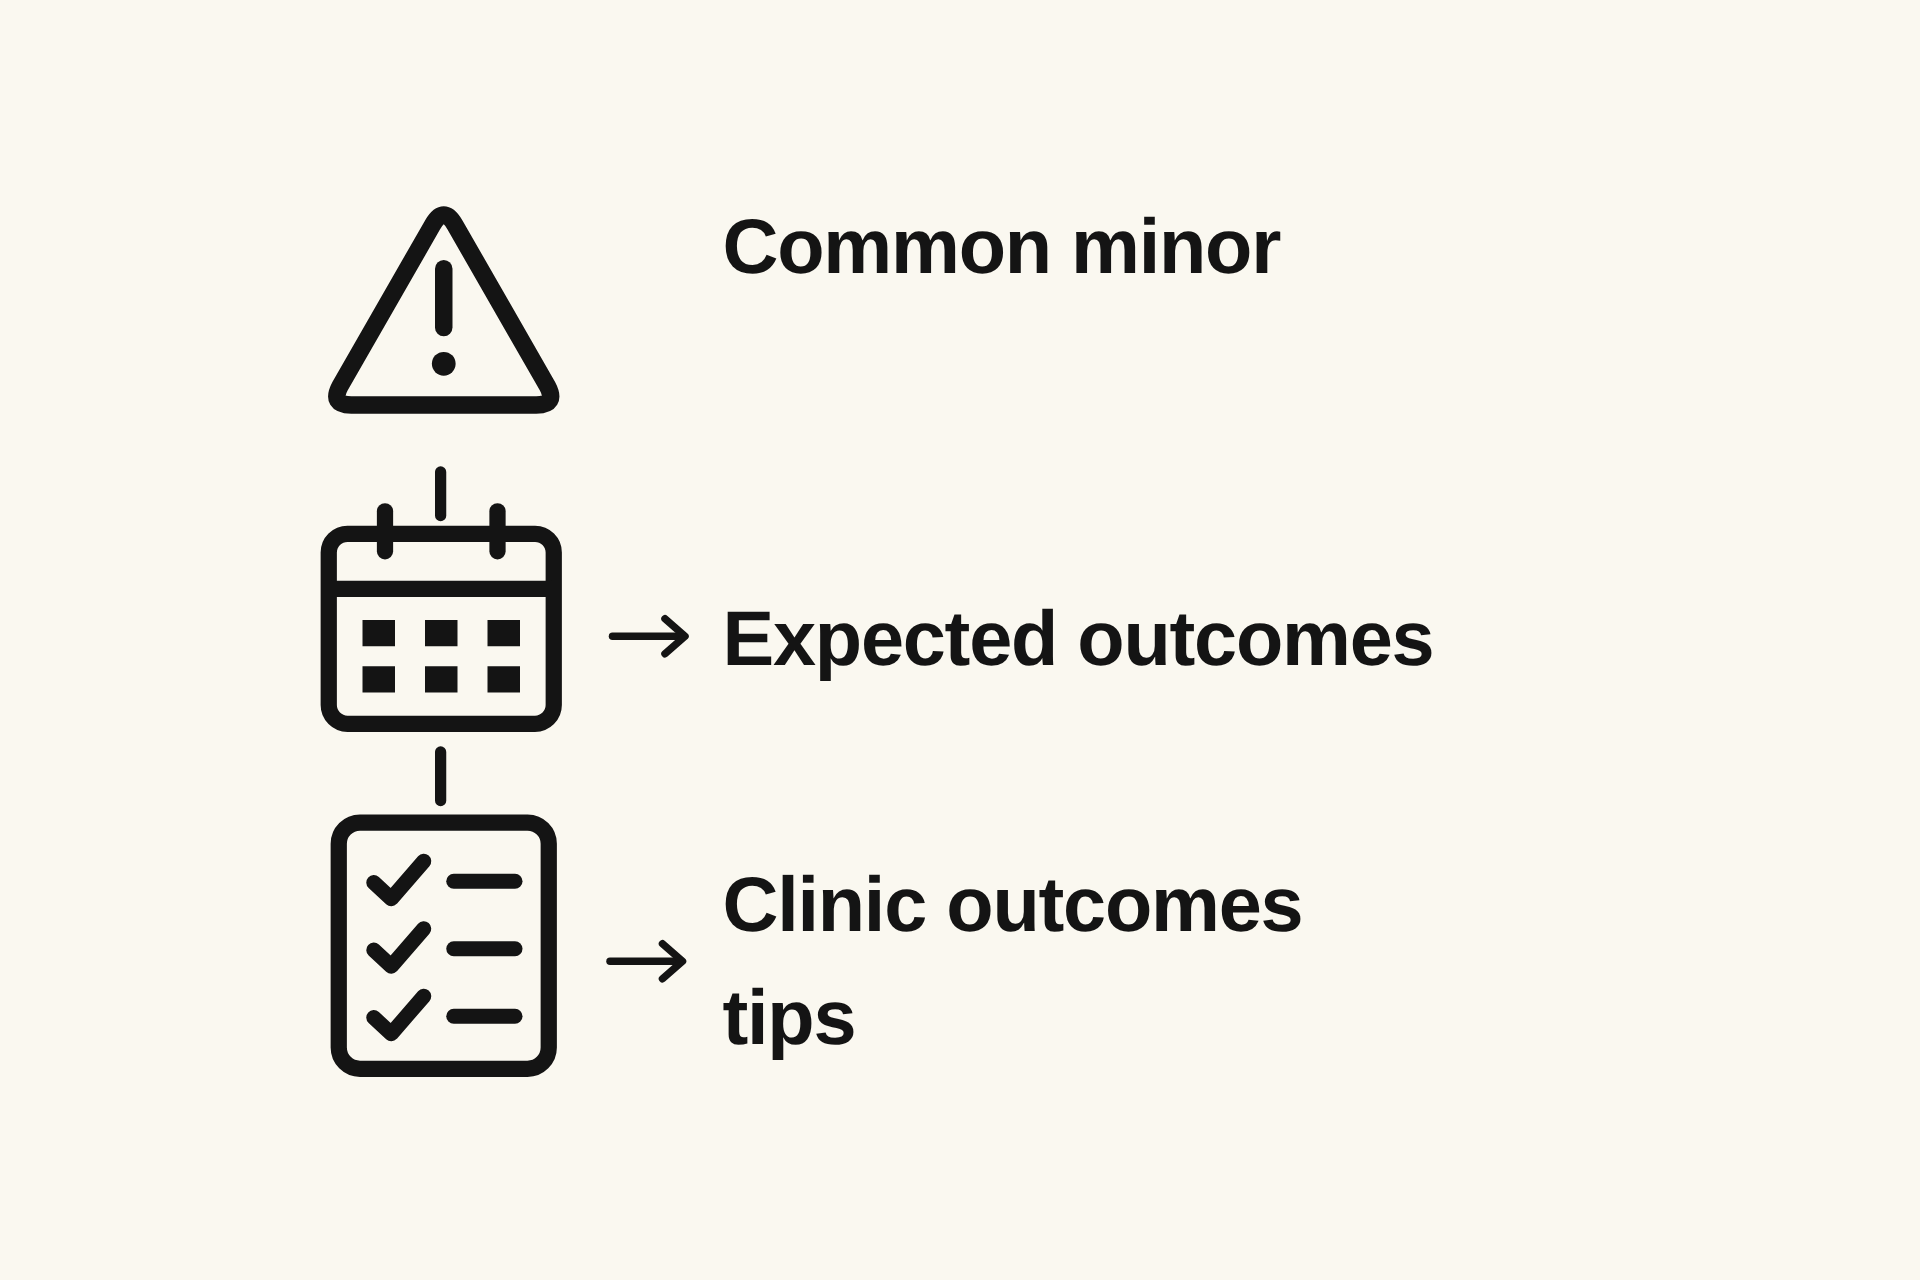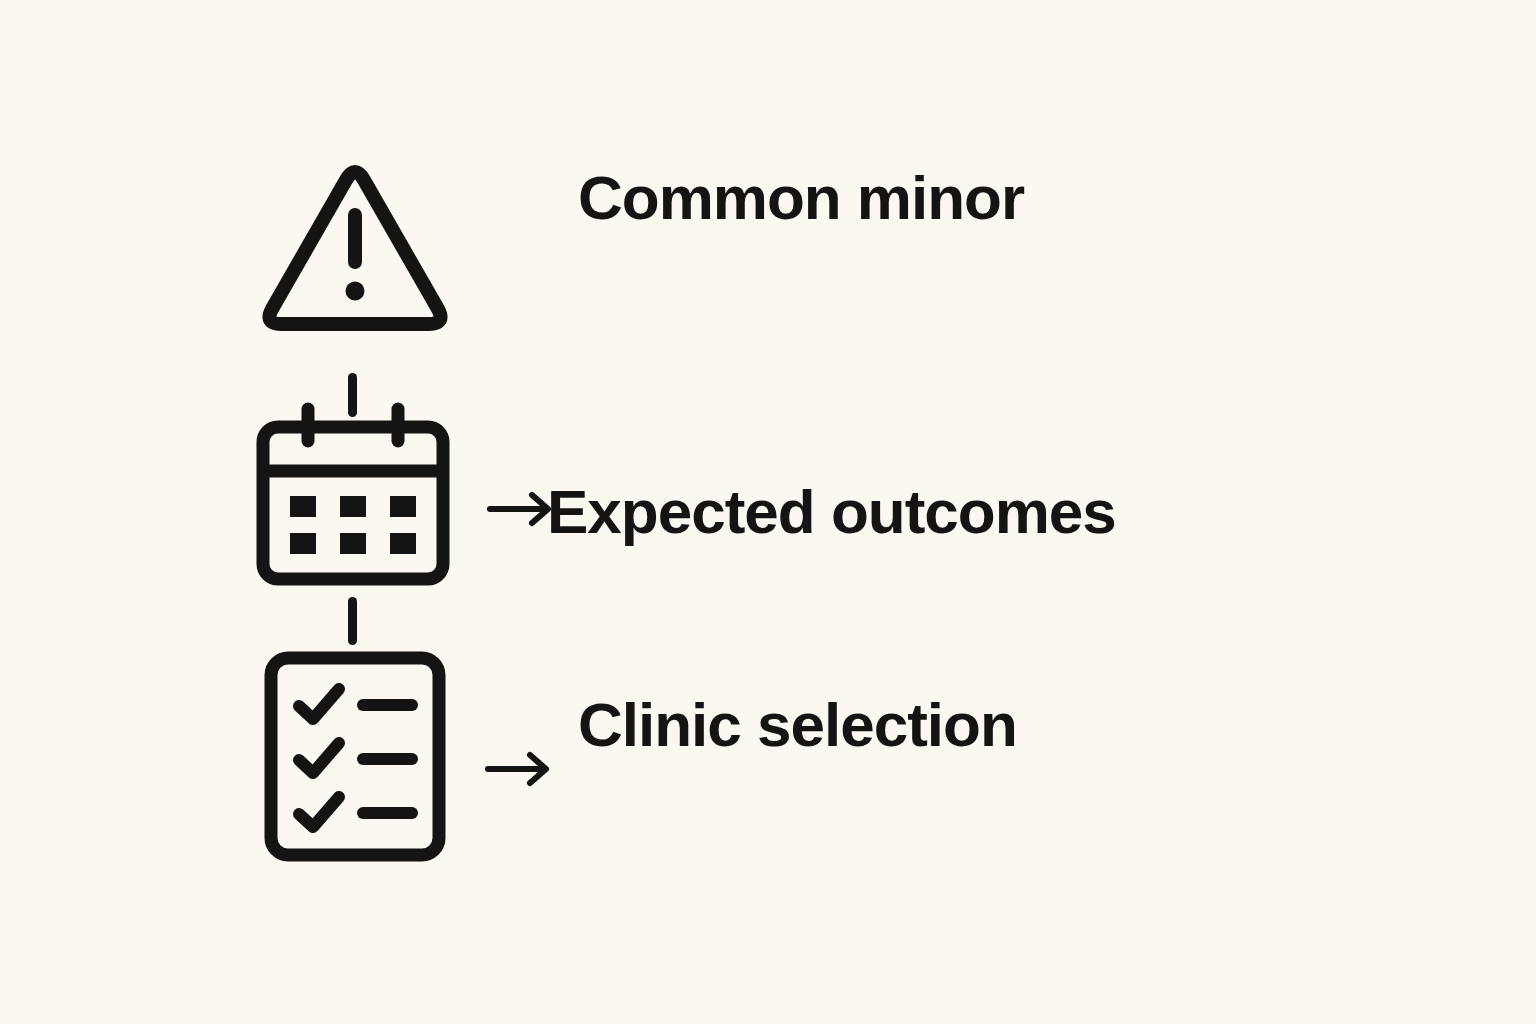--- a/index.html
+++ b/index.html
@@ -45,21 +45,21 @@
   .label {
     position: absolute;
     color: #141414;
     font-weight: 700;
     font-size: 62px;
     line-height: 90px;
     letter-spacing: -1px;
     white-space: nowrap;
   }
   .label-1 { left: 578px; top: 128px; }
-  .label-2 { left: 547px; top: 442px; }
+  .label-2 { left: 578px; top: 442px; }
   .label-3 { left: 578px; top: 655px; }
 </style>
 </head>
 <body>
 
 <div class="canvas">
 
   <svg class="icon icon-triangle" viewBox="0 0 200 185" xmlns="http://www.w3.org/2000/svg">
     <path d="M91,25 Q100,9 109,25 L183,154 Q191,169 174,169 H26 Q9,169 17,154 Z" fill="none" stroke="#141414" stroke-width="14" stroke-linejoin="round"></path>
     <line x1="100" y1="60" x2="100" y2="107" stroke="#141414" stroke-width="14" stroke-linecap="round"></line>
@@ -105,16 +105,17 @@
     <polyline points="37,165 51,178 77,148" fill="none" stroke="#141414" stroke-width="12" stroke-linecap="round" stroke-linejoin="round"></polyline>
     <line x1="101" y1="164" x2="150" y2="164" stroke="#141414" stroke-width="12" stroke-linecap="round"></line>
   </svg>
 
   <svg class="arrow arrow-3" viewBox="0 0 70 36" xmlns="http://www.w3.org/2000/svg">
     <line x1="4" y1="18" x2="60" y2="18" stroke="#141414" stroke-width="6" stroke-linecap="round"></line>
     <polyline points="46,4 62,18 46,32" fill="none" stroke="#141414" stroke-width="6" stroke-linecap="round" stroke-linejoin="round"></polyline>
   </svg>
 
   <div class="label label-3">
-    <div>Clinic selection</div>
+    <div>Clinic outcomes</div>
+    <div>tips</div>
   </div>
 
 </div>
 
 </body></html>

